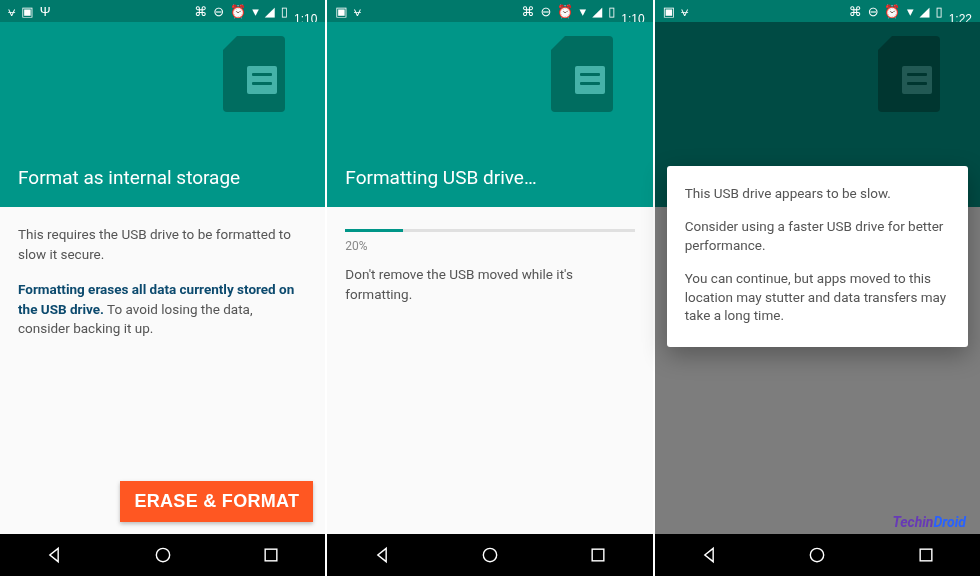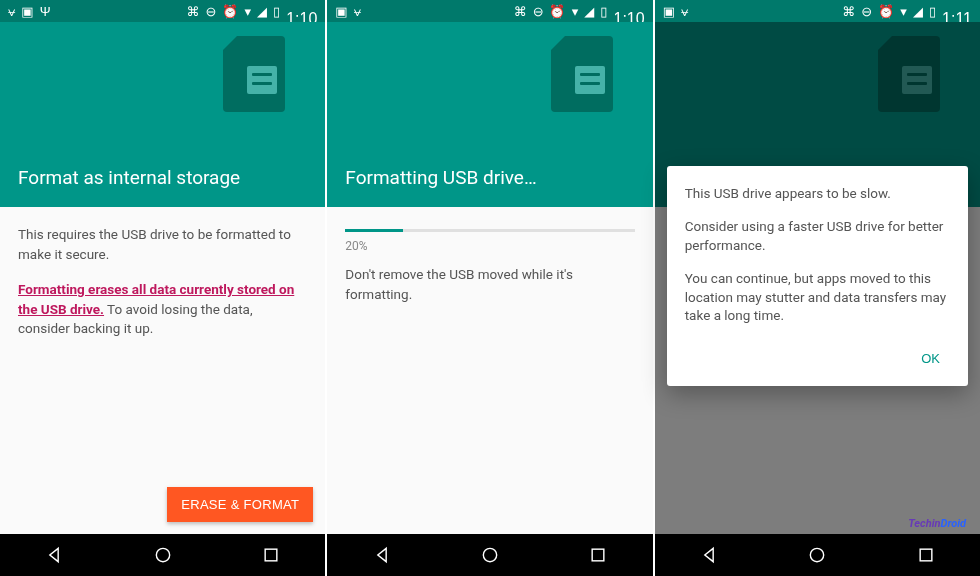--- a/index.html
+++ b/index.html
@@ -26,21 +26,21 @@
     display: flex;
     justify-content: flex-end;
     align-items: center;
     gap: 6px;
     padding: 0 8px;
     font-size: 12px;
     font-family: sans-serif;
   }
   .status-bar .left-icons { display: flex; gap: 6px; margin-right: auto; margin-left: 0; }
   .status-bar .icon { font-size: 13px; line-height: 1; }
-  .status-bar .time { font-size: 16px; font-weight: 500; margin-top: 16px; }
+  .status-bar .time { font-size: 12px; font-weight: 500; margin-top: 16px; }
 
   .header {
     background: #009688;
     padding: 16px 18px 18px 18px;
     color: #fff;
     position: relative;
     height: 185px;
     overflow: hidden;
   }
   .header .sd-art {
@@ -95,34 +95,34 @@
   }
 
   .content {
     flex: 1;
     padding: 18px 18px;
     color: #555;
     font-size: 13.5px;
     line-height: 1.45;
   }
   .content p { margin-bottom: 16px; }
-  .content b { color: #be185d; text-decoration: underline; }
+  .content b { color: #0c4a6e; }
 
   .action-area {
     padding: 12px;
     display: flex;
     justify-content: flex-end;
   }
   .btn-raised {
     background: #ff5722;
     color: #fff;
     border: none;
     padding: 10px 14px;
-    font-size: 13px;
-    font-weight: 400;
+    font-size: 18px;
+    font-weight: 700;
     letter-spacing: 0.3px;
     box-shadow: 0 2px 4px rgba(0,0,0,0.25);
     cursor: pointer;
   }
 
   .nav-bar {
     height: 42px;
     background: #000;
     display: flex;
     justify-content: space-around;
@@ -180,21 +180,21 @@
     font-size: 13px;
     font-weight: 500;
     padding: 8px 10px;
     cursor: pointer;
   }
 
   .watermark {
     position: absolute;
     right: 14px;
     bottom: 46px;
-    font-size: 11px;
+    font-size: 14px;
     font-weight: 700;
     font-style: italic;
   }
   .watermark .a { color: #673ab7; }
   .watermark .b { color: #2962ff; }
 
   .header.dim .header-title { color: #a9c7c3; }
 </style>
 </head>
 <body>
@@ -218,21 +218,21 @@
   <div class="header">
     <div class="sd-art">
       <div class="sd-card-body">
           <div class="sd-lines"></div>
         </div>
     </div>
     <div class="header-title">Format as internal storage</div>
   </div>
 
   <div class="content">
-    <p>This requires the USB drive to be formatted to make it secure.</p>
+    <p>This requires the USB drive to be formatted to slow it secure.</p>
     <p>
       <b>Formatting erases all data currently stored on the USB drive.</b><span> To avoid losing the data, consider backing it up.</span>
     </p>
   </div>
 
   <div class="action-area">
     <button class="btn-raised">ERASE &amp; FORMAT</button>
   </div>
 
   <div class="nav-bar">
@@ -300,21 +300,21 @@
     <span class="left-icons">
       <span class="icon">▣</span>
       <span class="icon">⩝</span>
     </span>
     <span class="icon">⌘</span>
     <span class="icon">⊖</span>
     <span class="icon">⏰</span>
     <span class="icon">▾</span>
     <span class="icon">◢</span>
     <span class="icon">▯</span>
-    <span class="time">1:11</span>
+    <span class="time">1:22</span>
   </div>
 
   <div class="header dim">
     <div class="sd-art">
       <div class="sd-card-body">
           <div class="sd-lines"></div>
         </div>
     </div>
     <div class="header-title">Formatting USB drive…</div>
   </div>
@@ -332,21 +332,18 @@
         <rect x="5" y="5" width="14" height="14" fill="none" stroke="#fff" stroke-width="1.7"></rect>
       </svg>
   </div>
 
   <div class="overlay"></div>
 
   <div class="dialog">
     <p>This USB drive appears to be slow.</p>
     <p>Consider using a faster USB drive for better performance.</p>
     <p>You can continue, but apps moved to this location may stutter and data transfers may take a long time.</p>
-    <div class="dialog-actions">
-      <button class="btn-flat">OK</button>
-    </div>
   </div>
 
   <div class="watermark">
     <span class="a">Techin</span><span class="b">Droid</span>
   </div>
 </div>
 
 </body></html>

